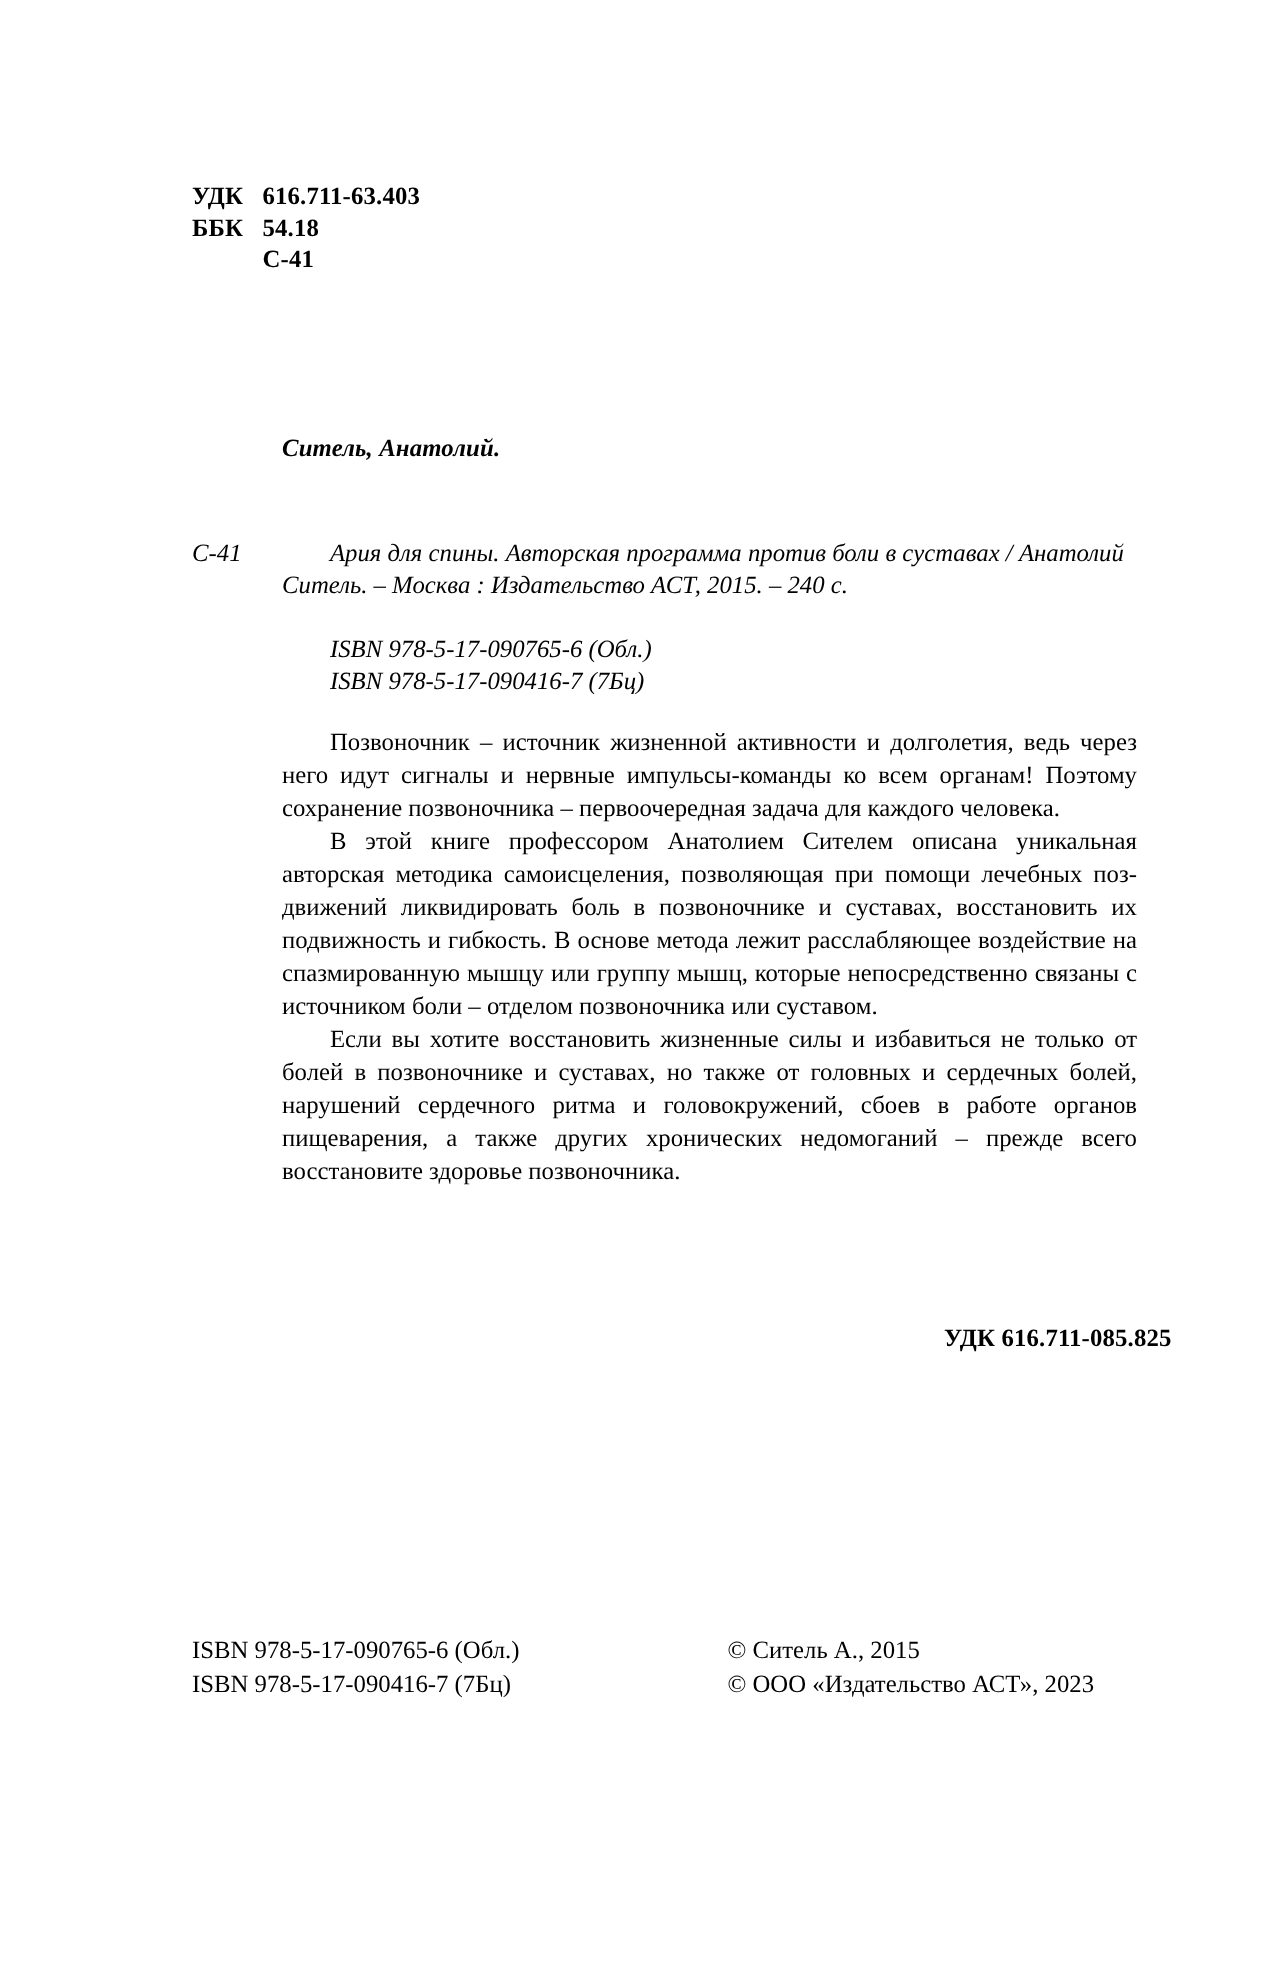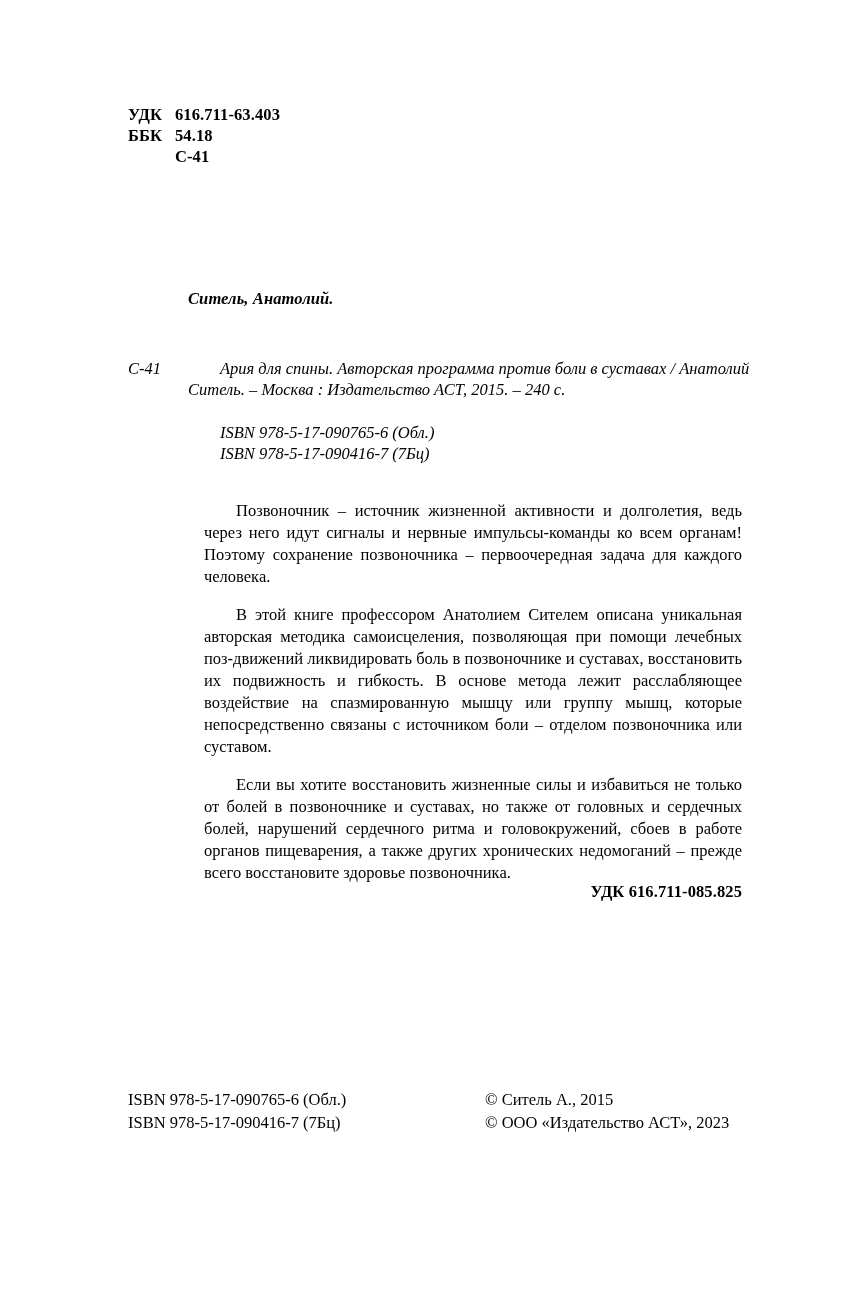--- a/index.html
+++ b/index.html
@@ -19,21 +19,21 @@
     height: 1312px;
     background: #ffffff;
     overflow: hidden;
     margin: 0 auto;
   }
 
   
   .catalog-block {
     position: absolute;
     left: 128px;
-    top: 104px;
+    top: 120px;
     font-weight: bold;
     font-size: 16.5px;
     line-height: 21px;
     letter-spacing: 0.1px;
   }
   .catalog-row {
     display: flex;
     white-space: nowrap;
   }
   .catalog-label {
@@ -92,38 +92,39 @@
     left: 188px;
     top: 484px;
     width: 570px;
     font-size: 16.5px;
     line-height: 22px;
     text-align: justify;
     text-justify: inter-word;
     hyphens: manual;
   }
   .annotation p {
-    margin: 16px;
+    margin: 0;
     text-indent: 32px;
   }
   .annotation p:last-child {
     text-align: justify;
   }
 
   
   .catalog-bottom {
     position: absolute;
     left: 0;
     top: 880px;
     width: 742px;
     text-align: right;
     font-weight: bold;
     font-size: 16.5px;
     line-height: 23px;
     letter-spacing: 0.1px;
+    padding-left: 39px;
   }
   .catalog-bottom div {
     white-space: nowrap;
   }
 
   
   .footer {
     position: absolute;
     left: 128px;
     top: 1088px;

